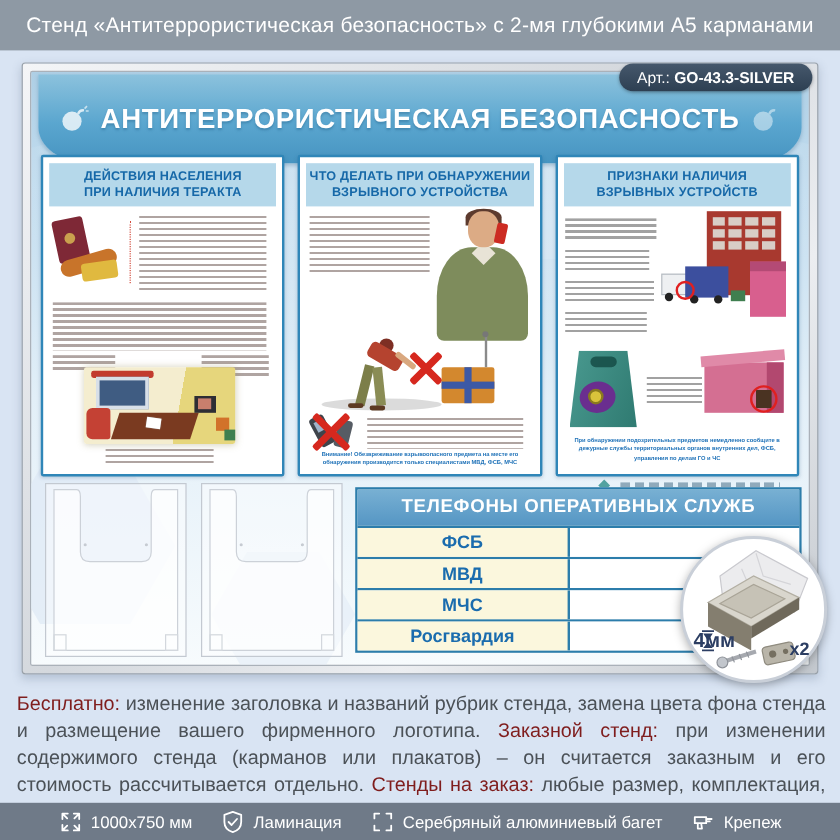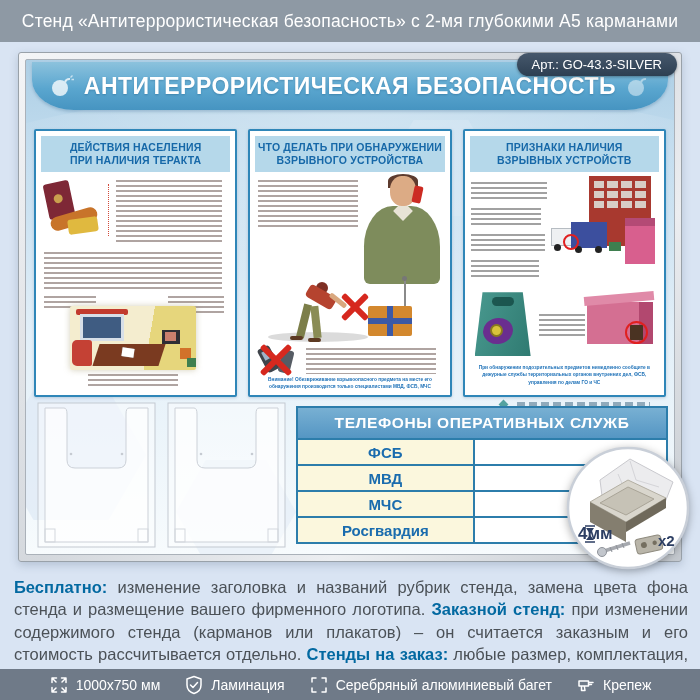--- a/index.html
+++ b/index.html
@@ -13,35 +13,35 @@
   #page{position:relative;width:700px;height:700px;background:var(--page_bg,#d9e4f3);overflow:hidden}
   .abs{position:absolute}
 
   
   .title-bar{position:absolute;left:0;top:0;width:700px;height:42px;background:var(--title_bar_bg,#8e99a4);
     color:#fff;font-size:17.5px;display:flex;align-items:center;justify-content:center;letter-spacing:.2px}
 
   
   .art-badge{position:absolute;top:53px;right:23px;z-index:9;background:linear-gradient(180deg,#46586c,#2d3f52);
     color:#fff;font-size:13px;padding:4px 15px;border-radius:13px;box-shadow:0 1px 3px rgba(0,0,0,.35)}
-  .art-badge b{font-weight:400}
+  .art-badge b{font-weight:700}
 
   
   .stand{position:absolute;left:18px;top:52px;width:664px;height:510px;z-index:1;
     background:linear-gradient(135deg,#f4f5f7 0%,#d4d8dd 45%,#eceef1 70%,#c3c8ce 100%);
     border:1px solid #99a1a9;border-radius:3px;padding:6px;box-shadow:0 3px 8px rgba(70,90,120,.25)}
   .stand-inner{position:relative;width:100%;height:100%;border:1px solid #aab1b9;border-radius:2px;overflow:hidden;
     background:linear-gradient(180deg,#aecfe5 0%,#c3ddef 20%,#e2eff8 55%,#f7fbfd 100%)}
   .hex{position:absolute;background:#dfeaf6;opacity:.75;
     clip-path:polygon(25% 0,75% 0,100% 50%,75% 100%,25% 100%,0 50%)}
   .swoosh{position:absolute;left:-120px;top:28px;width:900px;height:220px;border-radius:50%;
     background:radial-gradient(ellipse at 50% 0%,rgba(255,255,255,.35),rgba(255,255,255,0) 65%)}
 
   
-  .stand-header{position:absolute;left:6px;right:6px;top:2px;height:48px;z-index:2;
+  .stand-header{position:absolute;left:6px;right:6px;top:2px;height:74px;z-index:2;
     background:linear-gradient(180deg,#8cc2dd 0%,#5aa6cf 55%,#4694c1 100%);
     border-radius:0 0 42px 42px / 0 0 30px 30px;display:flex;align-items:center;justify-content:center;gap:10px;
     box-shadow:0 2px 3px rgba(40,90,130,.25)}
   .stand-title{color:#fff;font-weight:700;font-size:23px;letter-spacing:.5px;text-shadow:0 1px 2px rgba(30,90,130,.4)}
   .bomb{width:24px;height:24px;opacity:.9}
 
   
   .posters{position:absolute;left:8px;right:8px;top:69px;height:268px;display:flex;gap:11px;z-index:3}
   .poster{flex:1;background:#fff;border:2px solid var(--poster_border,#2f86b8);border-radius:2px;
     display:flex;flex-direction:column;box-shadow:0 1px 3px rgba(60,100,140,.25)}
@@ -135,21 +135,21 @@
   .prow .svc{width:48%;background:var(--table_label_bg,#fbf7dd);border-right:2px solid var(--table_border,#2c7dab);
     color:var(--table_label_text,#1a6cae);font-weight:700;font-size:15px;display:flex;align-items:center;justify-content:center}
   .prow .val{flex:1;background:#fff}
 
   
   .detail-circle{position:absolute;left:566px;top:446px;width:124px;height:124px;z-index:8;filter:drop-shadow(0 2px 4px rgba(0,0,0,.3))}
 
   
   .desc{position:absolute;left:14px;top:576px;width:674px;color:var(--desc_text,#4b5157);
     font-size:16.5px;line-height:1.36;text-align:justify}
-  .desc .b{font-weight:700;color:#0369a1}
+  .desc .b{font-weight:400;color:#7f1d1d}
 
   
   .footer{position:absolute;left:0;bottom:0;width:700px;height:31px;background:var(--footer_bg,#6f7a88);z-index:4;
     display:flex;align-items:center;justify-content:center;gap:24px;color:#fff;font-size:14px}
   .fitem{display:flex;align-items:center;gap:7px}
   .fitem svg{display:block}
 </style>
 </head>
 <body>
 

